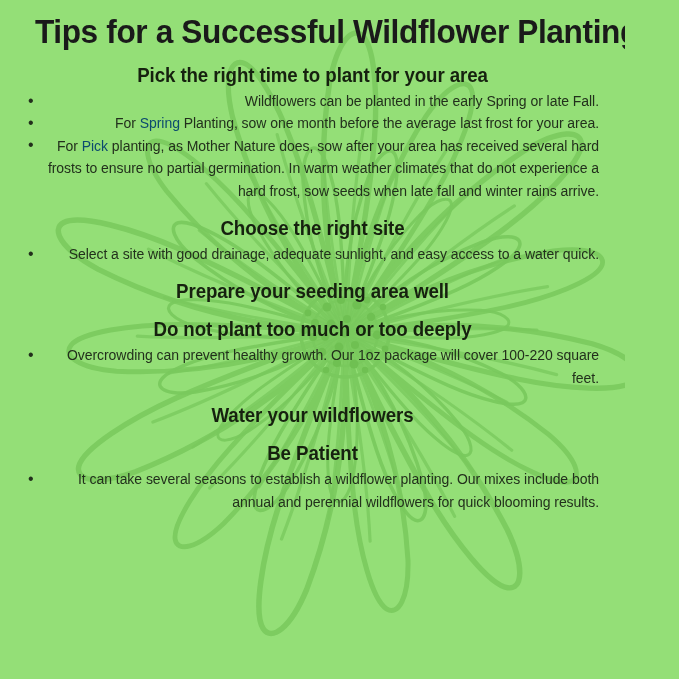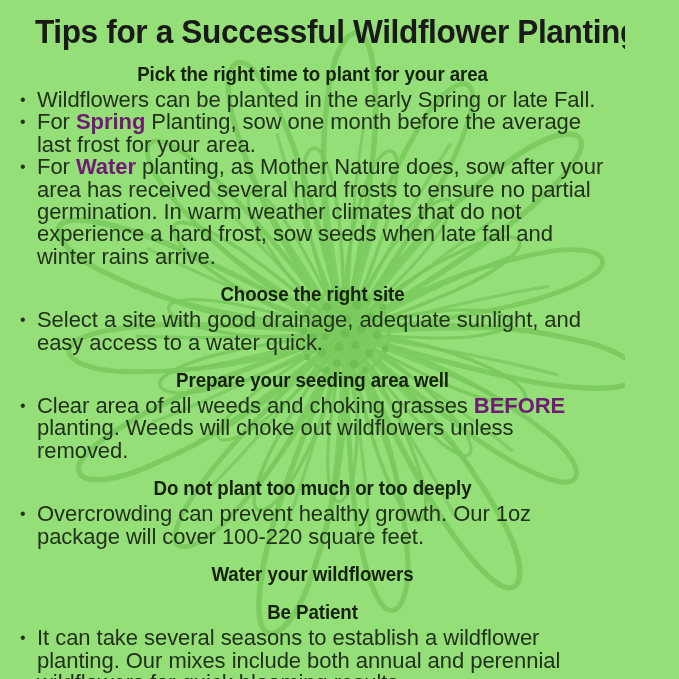--- a/index.html
+++ b/index.html
@@ -47,21 +47,21 @@
     font-weight: 700;
     color: #1a1a1a;
     letter-spacing: -0.4px;
     margin: 11px 14px 0 14px;
     transform: scaleX(0.93);
     transform-origin: 50% 50%;
     white-space: nowrap;
   }
 
   .section {
-    margin: 4px;
+    margin: 12px;
   }
 
   .section-heading {
     text-align: center;
     font-size: 19.5px;
     line-height: 24px;
     font-weight: 700;
     color: #16210f;
     margin: 14px 10px 3px 10px;
     letter-spacing: -0.1px;
@@ -75,42 +75,42 @@
   }
 
   ul.bullets {
     list-style: none;
     margin: 0;
     padding: 0 8px 0 0;
   }
 
   ul.bullets li {
     position: relative;
-    font-size: 22px;
+    font-size: 14px;
     line-height: 22.4px;
     color: #22301c;
     padding-left: 24px;
     margin: 0 6px 0 9px;
-    text-align: left;
+    text-align: right;
     letter-spacing: -0.05px;
   }
 
   ul.bullets li::before {
     content: "\2022";
     position: absolute;
     left: 7px;
     top: -0.5px;
     font-size: 16px;
     line-height: 22.4px;
     color: #22301c;
   }
 
   ul.bullets li b {
-    font-weight: 700;
-    color: #701a75;
+    font-weight: 400;
+    color: #0c4a6e;
   }
 </style>
 </head>
 <body>
 
 <div id="poster">
 
   <svg id="watermark" viewBox="0 0 679 679" aria-hidden="true">
     <defs>
       <g id="petal-shape">
@@ -348,34 +348,31 @@
   </svg>
 
   <div id="content">
     <h1 class="poster-title">Tips for a Successful Wildflower Planting</h1>
     <div id="sections">
         <div class="section">
           <h2 class="section-heading">Pick the right time to plant for your area</h2>
           <ul class="bullets">
             <li>Wildflowers can be planted in the early Spring or late Fall.</li>
             <li>For <b>Spring</b> Planting, sow one month before the average last frost for your area.</li>
-            <li>For <b>Water</b> planting, as Mother Nature does, sow after your area has received several hard frosts to ensure no partial germination. In warm weather climates that do not experience a hard frost, sow seeds when late fall and winter rains arrive.</li>
+            <li>For <b>Pick</b> planting, as Mother Nature does, sow after your area has received several hard frosts to ensure no partial germination. In warm weather climates that do not experience a hard frost, sow seeds when late fall and winter rains arrive.</li>
           </ul>
         </div>
         <div class="section">
           <h2 class="section-heading">Choose the right site</h2>
           <ul class="bullets">
             <li>Select a site with good drainage, adequate sunlight, and easy access to a water quick.</li>
           </ul>
         </div>
         <div class="section">
           <h2 class="section-heading">Prepare your seeding area well</h2>
-          <ul class="bullets">
-            <li>Clear area of all weeds and choking grasses <b>BEFORE</b> planting. Weeds will choke out wildflowers unless removed.</li>
-          </ul>
         </div>
         <div class="section">
           <h2 class="section-heading">Do not plant too much or too deeply</h2>
           <ul class="bullets">
             <li>Overcrowding can prevent healthy growth. Our 1oz package will cover 100-220 square feet.</li>
           </ul>
         </div>
         <div class="section">
           <h2 class="section-heading">Water your wildflowers</h2>
         </div>

